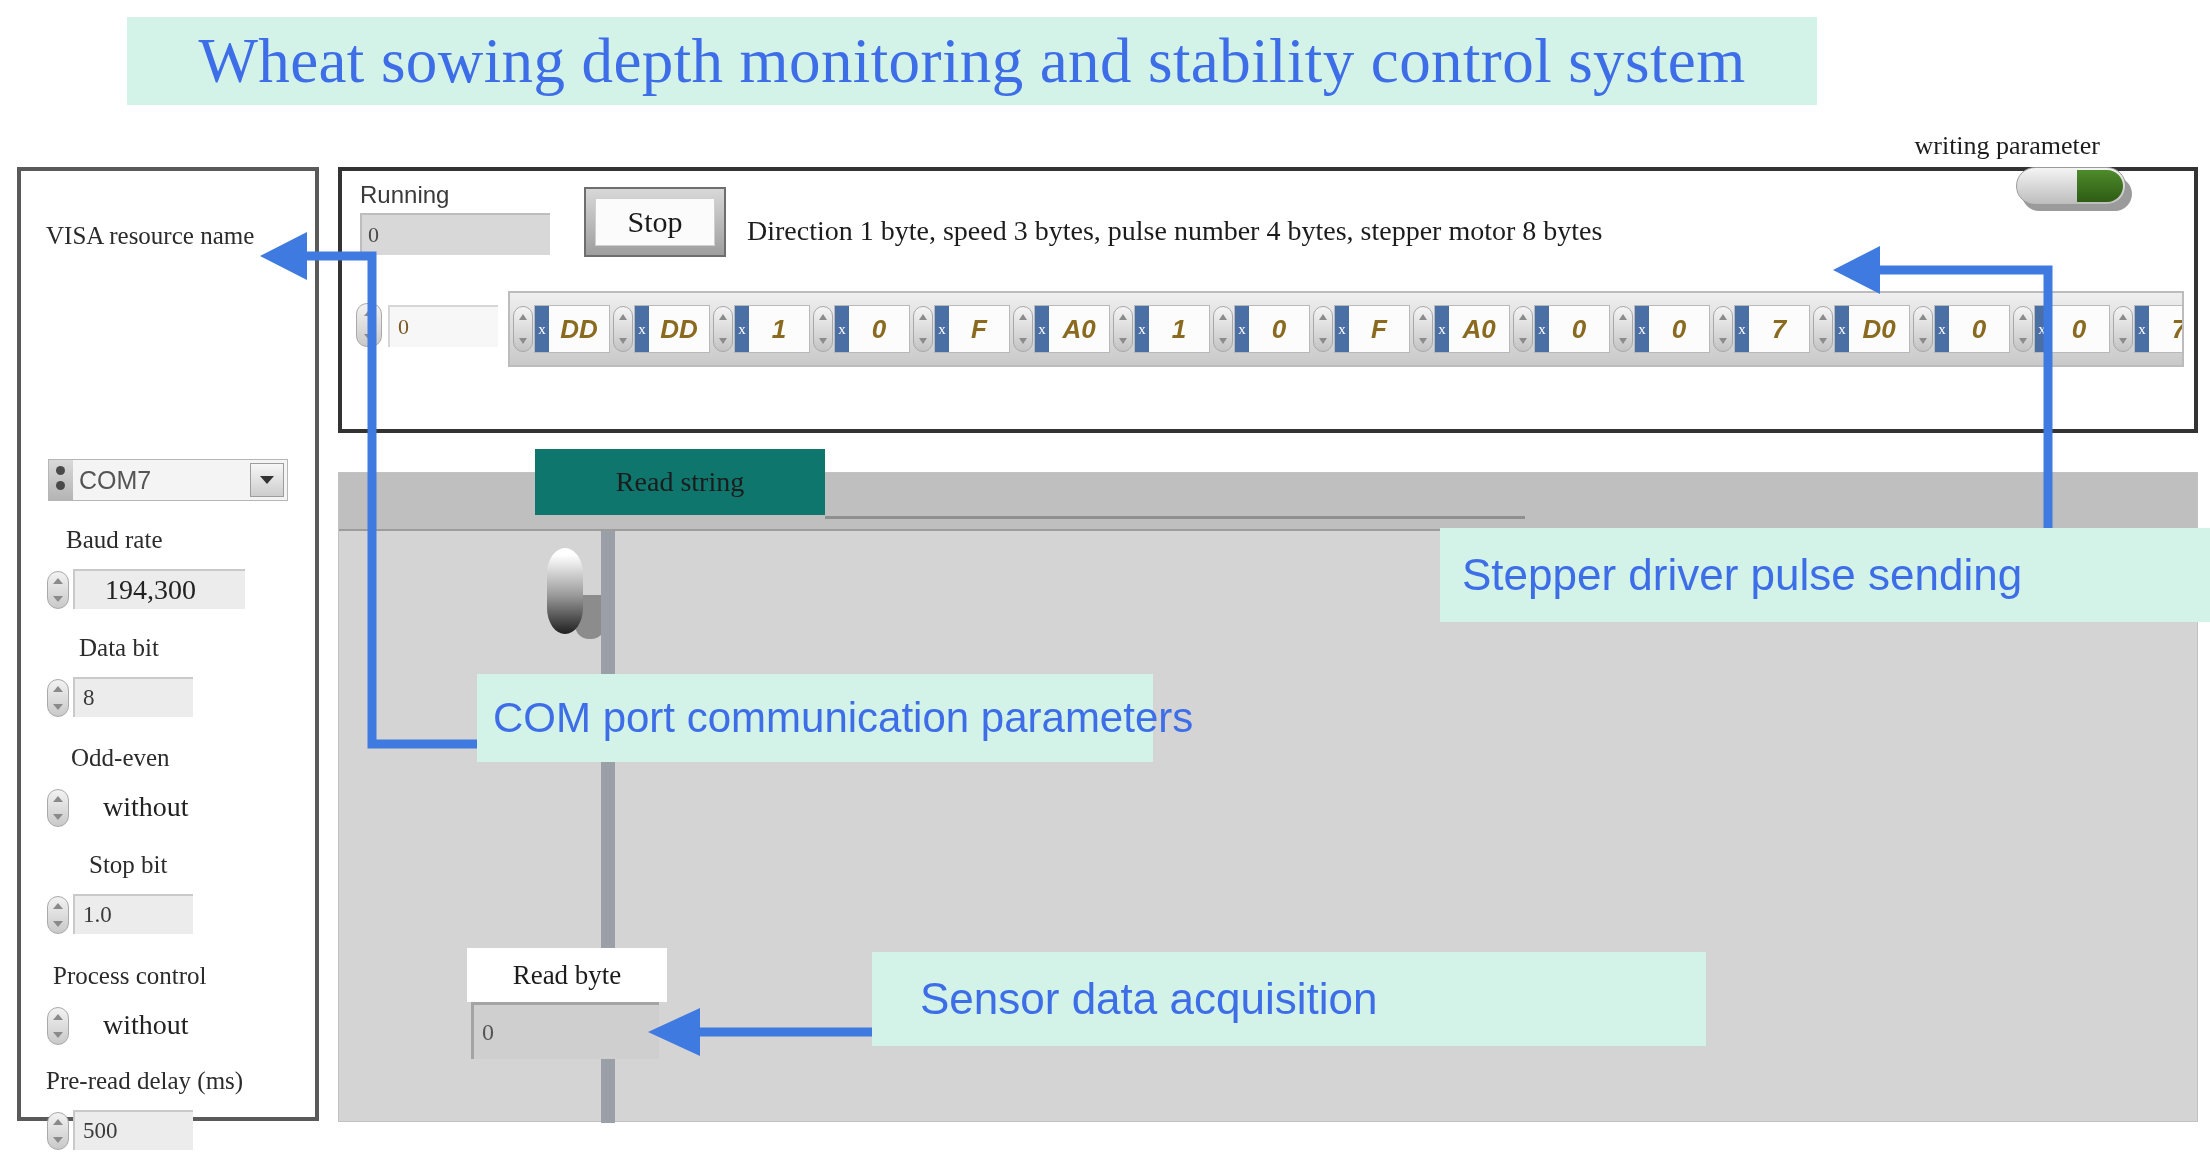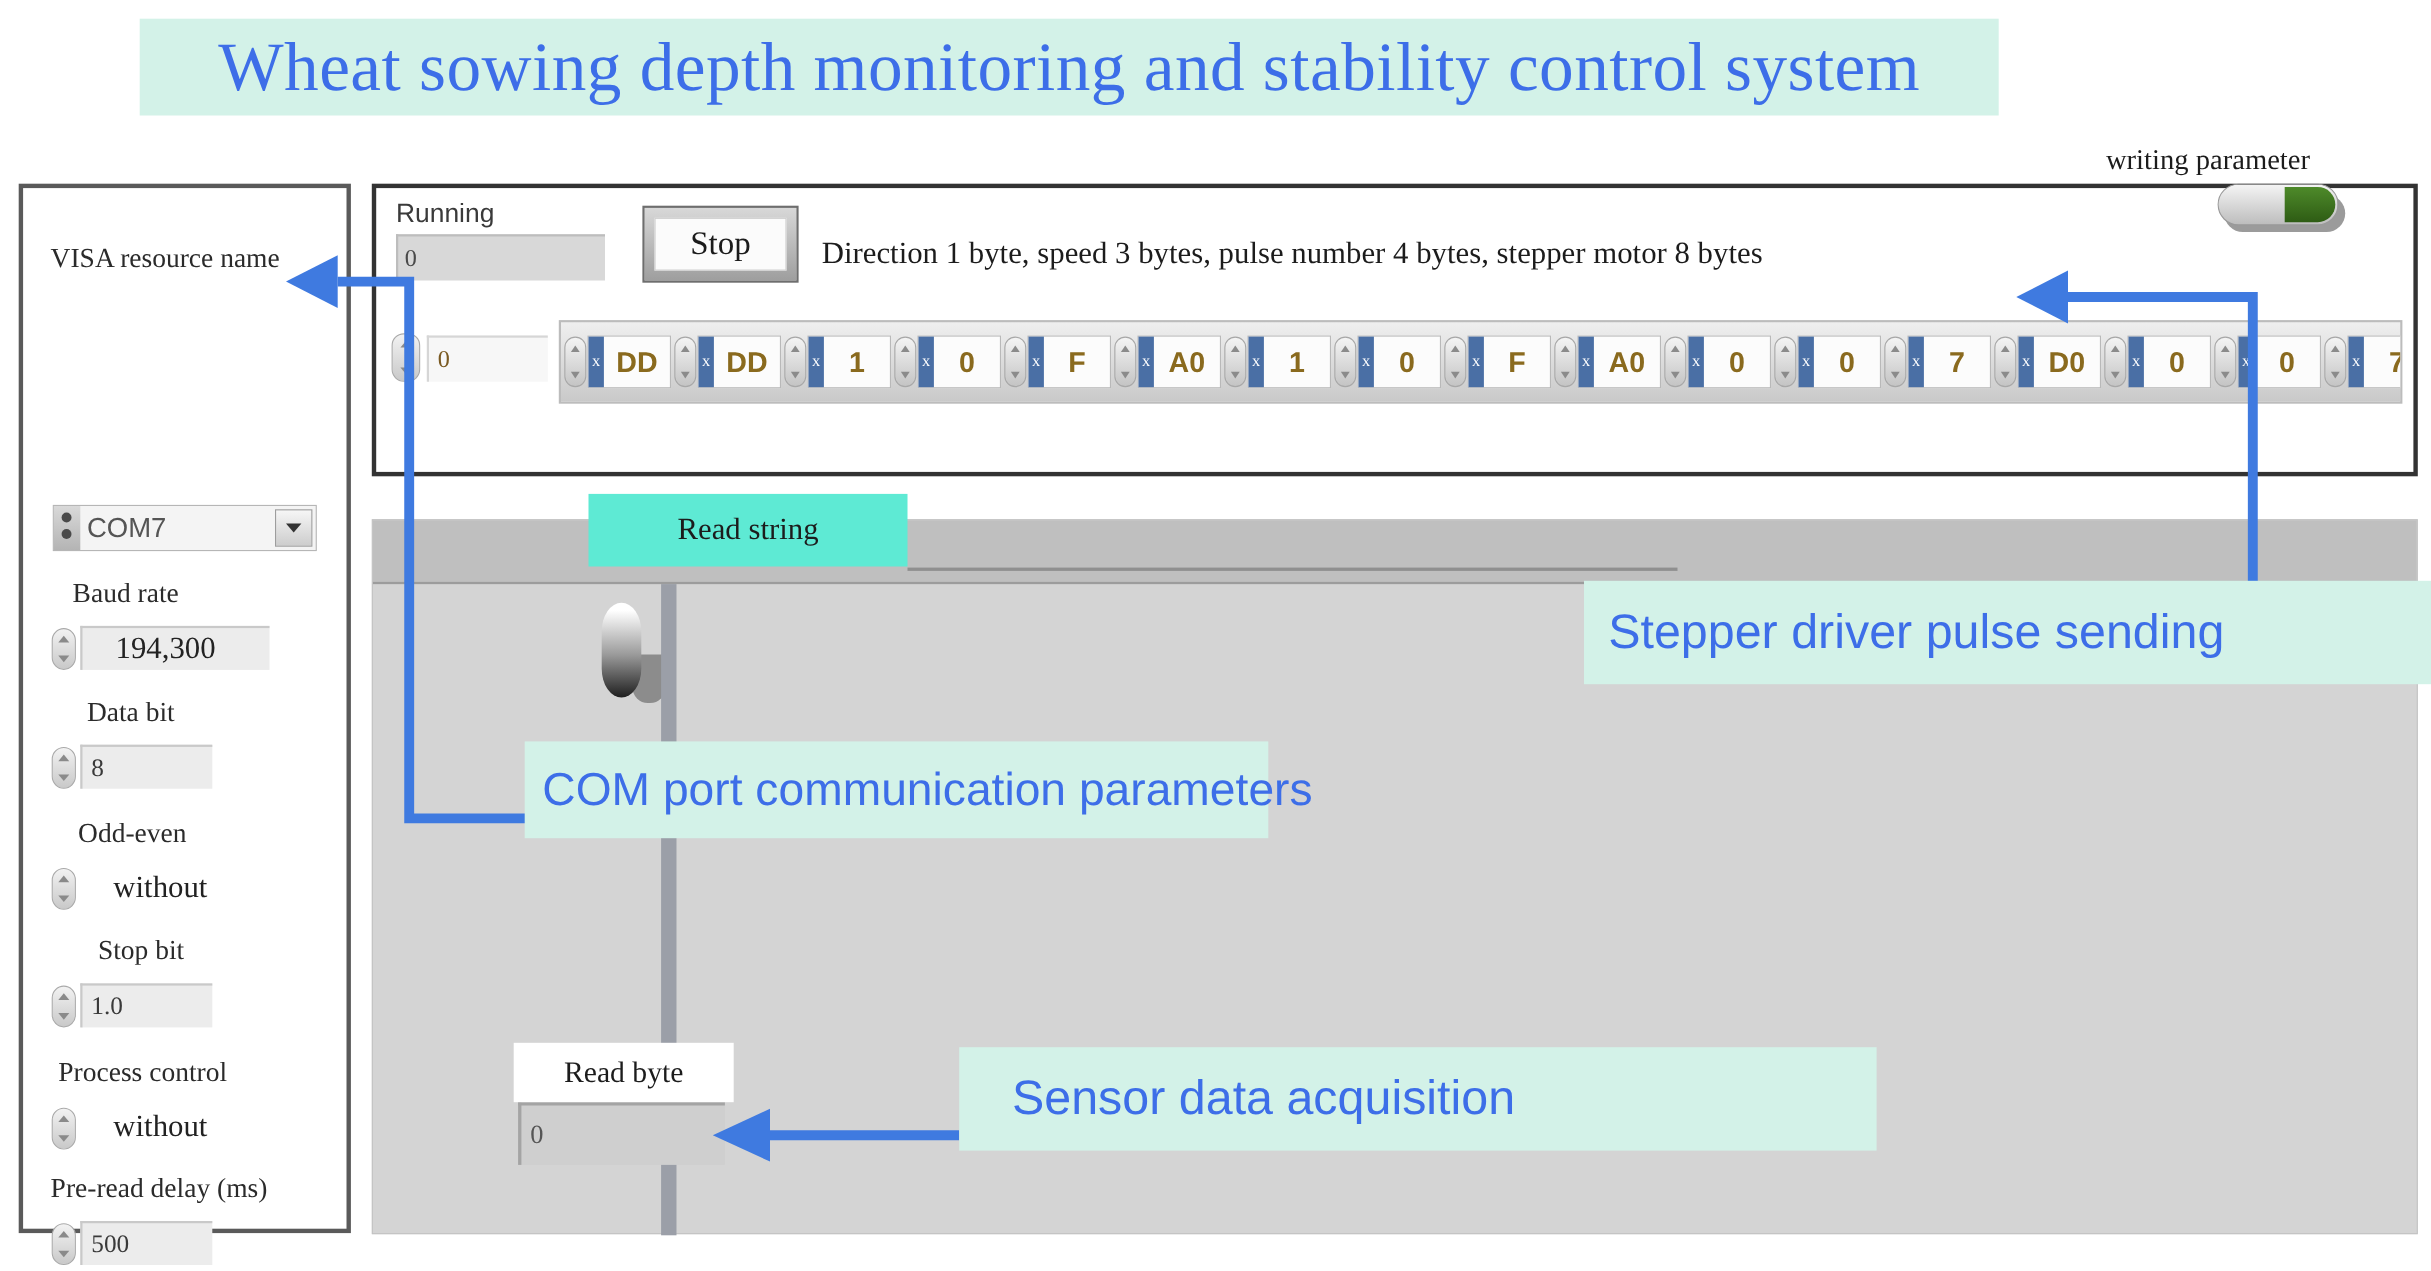--- a/index.html
+++ b/index.html
@@ -99,29 +99,29 @@
   .hex-spin:before,.hex-spin:after{content:"";position:absolute;left:50%;
        transform:translateX(-50%);border-left:4px solid transparent;
        border-right:4px solid transparent;}
   .hex-spin:before{top:7px;border-bottom:6px solid #8b8b8b;}
   .hex-spin:after{bottom:7px;border-top:6px solid #8b8b8b;}
   .hex-box{height:48px;background:#fcfcfc;border:1px solid #b9b9b9;box-sizing:border-box;
        display:flex;align-items:center;margin-right:3px;flex:0 0 auto;}
   .hex-x{background:#4a6fa5;color:#ffffff;font-size:15px;width:14px;height:100%;
        display:flex;align-items:center;justify-content:center;flex:0 0 auto;}
   .hex-v{min-width:46px;padding:0 7px;font-size:26px;color:#8a6a1e;text-align:center;
-       font-family:"Liberation Sans",sans-serif;font-weight:bold;}
+       font-family:"Liberation Sans",sans-serif;font-weight:bold;font-style:italic;}
 
   
   #gray-panel{position:absolute;left:338px;top:472px;width:1860px;height:650px;
        background:#d4d4d4;border:1px solid #c2c2c2;box-sizing:border-box;}
   #gray-top-band{position:absolute;left:0;top:0;width:100%;height:58px;
        background:#bfbfbf;border-bottom:2px solid #9c9c9c;box-sizing:border-box;}
   #readstring-label{position:absolute;left:196px;top:-24px;width:290px;height:66px;
-       background:#5eead4;display:flex;align-items:center;justify-content:center;
+       background:#0f766e;display:flex;align-items:center;justify-content:center;
        font-size:28px;color:#1c1c1c;font-family:"Liberation Serif",serif;z-index:4;}
   #rs-divider{position:absolute;left:486px;top:43px;width:700px;height:3px;background:#8f8f8f;}
   #rs-thumb{position:absolute;left:208px;top:75px;width:36px;height:86px;
        border-radius:18px/26px;background:linear-gradient(180deg,#ffffff 8%,#9a9a9a 55%,#1f1f1f 100%);}
   #rs-thumb-sh{position:absolute;left:236px;top:122px;width:30px;height:44px;
        border-radius:0 0 14px 14px;background:#8c8c8c;}
   #vbar{position:absolute;left:262px;top:58px;width:14px;height:592px;background:#9b9fa8;}
   #readbyte-label{position:absolute;left:128px;top:475px;width:200px;height:54px;
        background:#ffffff;display:flex;align-items:center;justify-content:center;
        font-size:27px;color:#1c1c1c;font-family:"Liberation Serif",serif;z-index:4;}

